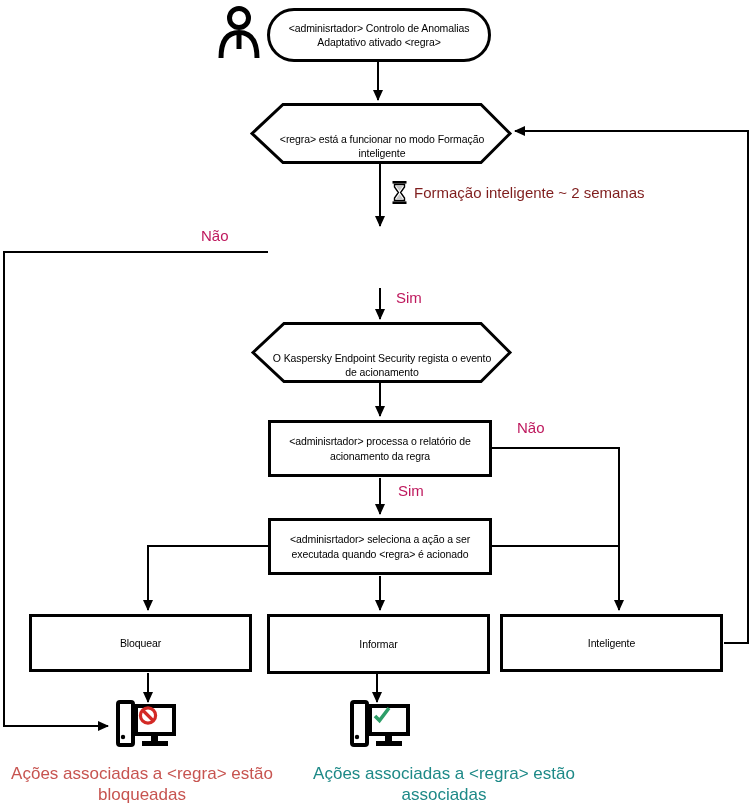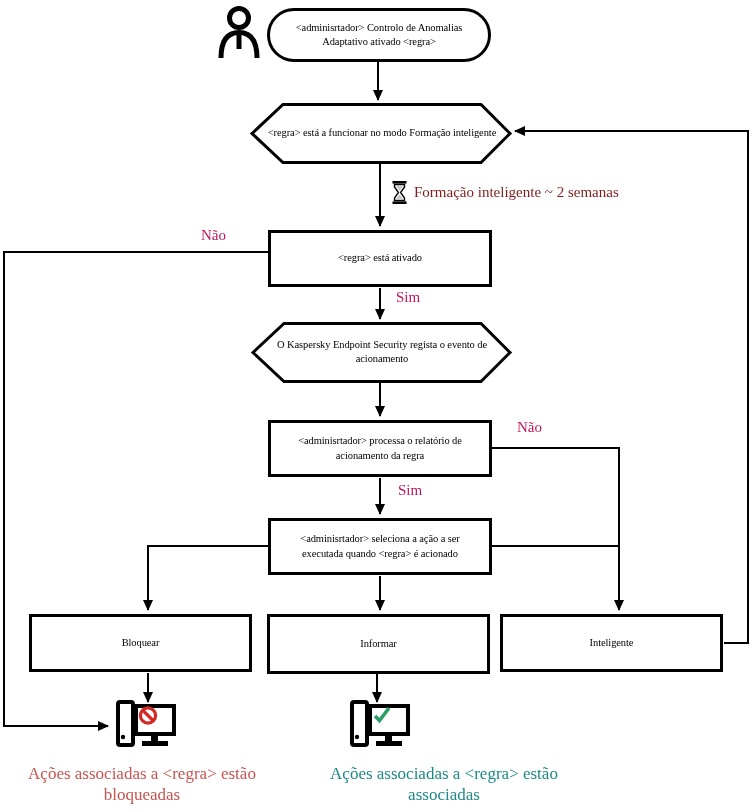--- a/index.html
+++ b/index.html
@@ -1,29 +1,29 @@
 <!DOCTYPE html>
 <html><head>
 <meta charset="utf-8">
 <style>
   html,body{margin:0;padding:0;background:#ffffff;}
   .canvas{
     position:relative;width:753px;height:812px;background:#fff;
-    font-family:Liberation Serif, serif;color:#000;
+    font-family:Liberation Sans, sans-serif;color:#000;
     overflow:hidden;
   }
   .layer{position:absolute;left:0;top:0;width:753px;height:812px;}
   .node{
     position:absolute;display:flex;align-items:center;justify-content:center;
     text-align:center;font-size:10.5px;line-height:1.35;letter-spacing:-0.1px;
     box-sizing:border-box;background:#fff;
   }
   .rect{border:3px solid #000;padding:0 10px;}
   .stadium{border:3px solid #000;border-radius:28px;padding:0 14px;}
-  .hex-label{background:transparent;padding:0 4px;}
+  .hex-label{background:transparent;padding:0 4px;align-items:flex-end;}
   .edge-label{position:absolute;font-size:15px;color:#be185d;background:#fff;padding:0 2px;}
   .timer-label{position:absolute;font-size:15px;color:#7f1d1d;}
   .outcome{
     position:absolute;font-size:17px;line-height:1.25;text-align:center;width:272px;
   }
   .outcome span{display:block;}
   .outcome.blocked{color:#c75450;}
   .outcome.allowed{color:#1d8987;}
   .icon{position:absolute;}
 </style>
@@ -85,23 +85,20 @@
 
   <svg class="icon" style="left:392px;top:181px" width="15" height="23" viewBox="0 0 15 23">
     <rect x="0.5" y="0" width="14" height="2.6" fill="#000"></rect>
     <rect x="0.5" y="20.4" width="14" height="2.6" fill="#000"></rect>
     <polygon points="2.5,3.5 12.5,3.5 12.5,6 8.6,11.5 12.5,17 12.5,19.5 2.5,19.5 2.5,17 6.4,11.5 2.5,6" fill="#fff" stroke="#000" stroke-width="1.4"></polygon>
     <polygon points="4,5 11,5 7.5,10" fill="#c8c8c8"></polygon>
     <polygon points="7.5,13 11.3,18.6 3.7,18.6" fill="#c8c8c8"></polygon>
   </svg>
   <div class="timer-label" style="left:414px;top:184px">Formação inteligente ~ 2 semanas</div>
 
-  <div class="node rect" style="left:268px;top:230px;width:224px;height:57px">
-    <span>&lt;regra&gt; está ativado</span>
-  </div>
   <div class="edge-label" style="left:199px;top:227px">Não</div>
   <div class="edge-label" style="left:394px;top:289px">Sim</div>
 
   <div class="node hex-label" style="left:262px;top:325px;width:240px;height:54px">
     <span>O Kaspersky Endpoint Security regista o evento de acionamento</span>
   </div>
 
   <div class="node rect" style="left:268px;top:420px;width:224px;height:57px">
     <span>&lt;adminisrtador&gt; processa o relatório de acionamento da regra</span>
   </div>

